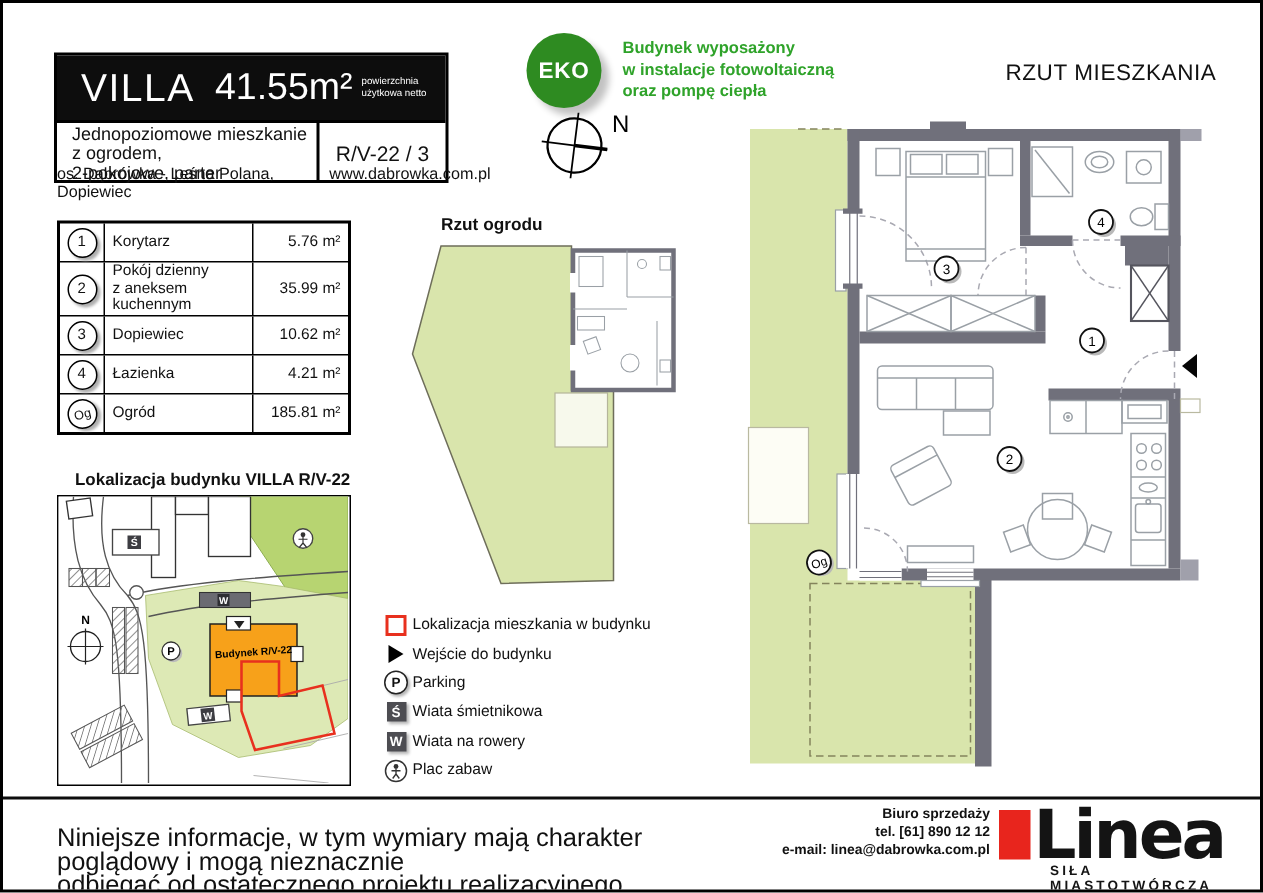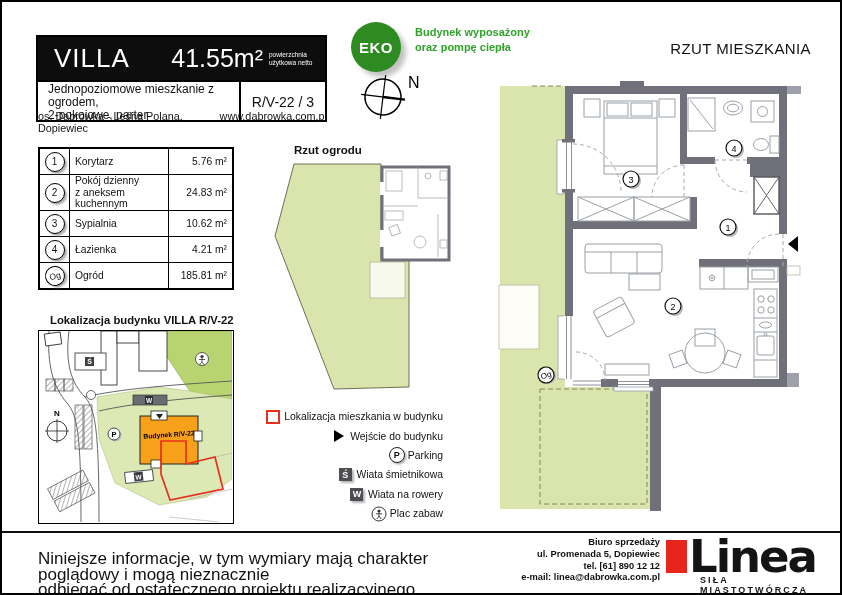--- a/index.html
+++ b/index.html
@@ -1,21 +1,21 @@
 <!DOCTYPE html>
 <html><head>
 <meta charset="utf-8">
 <style>
   html,body{margin:0;padding:0;background:#888;}
   .page{position:relative;width:842px;height:595px;background:#fff;border:2px solid #000;
         box-sizing:border-box;overflow:hidden;font-family:"Liberation Sans",sans-serif;color:#111;}
   .abs{position:absolute;}
 
   
-  .hdr{left:34px;top:33px;width:291px;height:87px;border:2px solid #000;box-sizing:border-box;}
+  .hdr{left:34px;top:33px;width:263px;height:87px;border:2px solid #000;box-sizing:border-box;}
   .hdr-black{display:flex;align-items:center;height:43px;background:#0d0d0d;color:#fff;}
   .hdr-title{font-size:26px;letter-spacing:1px;margin-left:16px;flex:0 0 auto;}
   .hdr-area{font-size:25px;margin-left:auto;}
   .hdr-note{font-size:6.5px;line-height:7.5px;margin:0 8px 0 6px;width:48px;}
   .hdr-row{display:flex;height:40px;border-top:2px solid #000;}
   .hdr-desc{flex:1;border-right:2px solid #000;font-size:12px;line-height:13px;display:flex;flex-direction:column;justify-content:center;padding-left:10px;}
   .hdr-code{width:84px;display:flex;align-items:center;justify-content:center;font-size:14px;}
   .hdr-sub{left:36px;top:108px;width:289px;display:flex;justify-content:space-between;font-size:10.8px;}
 
   
@@ -41,21 +41,21 @@
   
   .plan-title{left:664px;top:38px;width:145px;font-size:15px;letter-spacing:.4px;text-align:right;}
   .garden-title{left:292px;top:142px;font-size:11.5px;font-weight:700;text-align:center;}
   .map-title{left:48px;top:312px;font-size:11.3px;font-weight:700;}
 
   
   .mapbox{left:36px;top:328px;width:196px;height:194px;border:1.2px solid #000;box-sizing:border-box;background:#fff;}
 
   
   .legend{left:251px;top:405px;width:190px;}
-  .lgd-row{display:flex;align-items:center;height:19.4px;justify-content:flex-end;}
+  .lgd-row{display:flex;align-items:center;height:19.4px;}
   .lgd-ic{width:22px;display:flex;justify-content:center;align-items:center;flex:0 0 22px;}
   .lgd-lb{font-size:10.4px;}
   .lgd-red{width:10px;height:10px;border:2.2px solid #e8301e;}
   .lgd-tri{width:0;height:0;border-left:10px solid #000;border-top:6px solid transparent;border-bottom:6px solid transparent;}
   .lgd-p{width:14px;height:14px;border:1.3px solid #222;border-radius:50%;font-size:9px;font-weight:700;
          display:flex;align-items:center;justify-content:center;box-shadow:1.5px 1.5px 2px #b5b5b5;background:#fff;}
   .lgd-sq{width:13px;height:13px;background:#4d4d52;color:#fff;font-size:9px;font-weight:700;
           display:flex;align-items:center;justify-content:center;box-shadow:1.5px 1.5px 2px #b5b5b5;}
 
   
@@ -106,28 +106,28 @@
       <div class="rc3">5.76 m²</div>
     </div>
     <div class="rrow h35">
       <div class="rc1">
           <div class="numcirc">2</div>
         </div>
       <div class="rc2">
         <span>Pokój dzienny</span>
         <span>z aneksem kuchennym</span>
       </div>
-      <div class="rc3">24.83 m²</div>
+      <div class="rc3">35.99 m²</div>
     </div>
     <div class="rrow h26">
       <div class="rc1">
           <div class="numcirc">3</div>
         </div>
       <div class="rc2">
-          <span>Sypialnia</span>
+          <span>Dopiewiec</span>
         </div>
       <div class="rc3">10.62 m²</div>
     </div>
     <div class="rrow h26">
       <div class="rc1">
           <div class="numcirc">4</div>
         </div>
       <div class="rc2">
           <span>Łazienka</span>
         </div>
@@ -140,20 +140,21 @@
       <div class="rc2">
           <span>Ogród</span>
         </div>
       <div class="rc3">185.81 m²</div>
     </div>
   </div>
 
   <div class="abs eco-circ">EKO</div>
   <div class="abs eco-text">
     <div>Budynek wyposażony</div>
+    <div>w instalacje fotowoltaiczną</div>
     <div>oraz pompę ciepła</div>
   </div>
 
   <svg class="abs" style="left:354px;top:70px" width="66" height="52" viewBox="0 0 66 52">
     <g transform="rotate(7 27 25)">
       <circle cx="27" cy="25" r="18" fill="none" stroke="#000" stroke-width="1.5"></circle>
       <line x1="5" y1="25" x2="49" y2="25" stroke="#000" stroke-width="1.2"></line>
       <line x1="27" y1="3" x2="27" y2="47" stroke="#000" stroke-width="1.2"></line>
       <line x1="27" y1="25" x2="49" y2="25" stroke="#000" stroke-width="2.4"></line>
     </g>
@@ -454,21 +455,20 @@
     </div>
   </div>
 
   <div class="abs rule"></div>
   <div class="abs disc">
     <div>Niniejsze informacje, w tym wymiary mają charakter poglądowy i mogą nieznacznie</div>
     <div>odbiegać od ostatecznego projektu realizacyjnego</div>
   </div>
   <div class="abs contact">
     <div>Biuro sprzedaży</div>
-    <div>ul. Promenada 5, Dopiewiec</div>
     <div>tel. [61] 890 12 12</div>
     <div>e-mail: linea@dabrowka.com.pl</div>
   </div>
   <div class="abs logo">
     <div class="logo-top">
       <span class="logo-sq"></span>
       <span class="logo-txt">Linea</span>
     </div>
     <div class="logo-tag">SIŁA MIASTOTWÓRCZA</div>
   </div>

